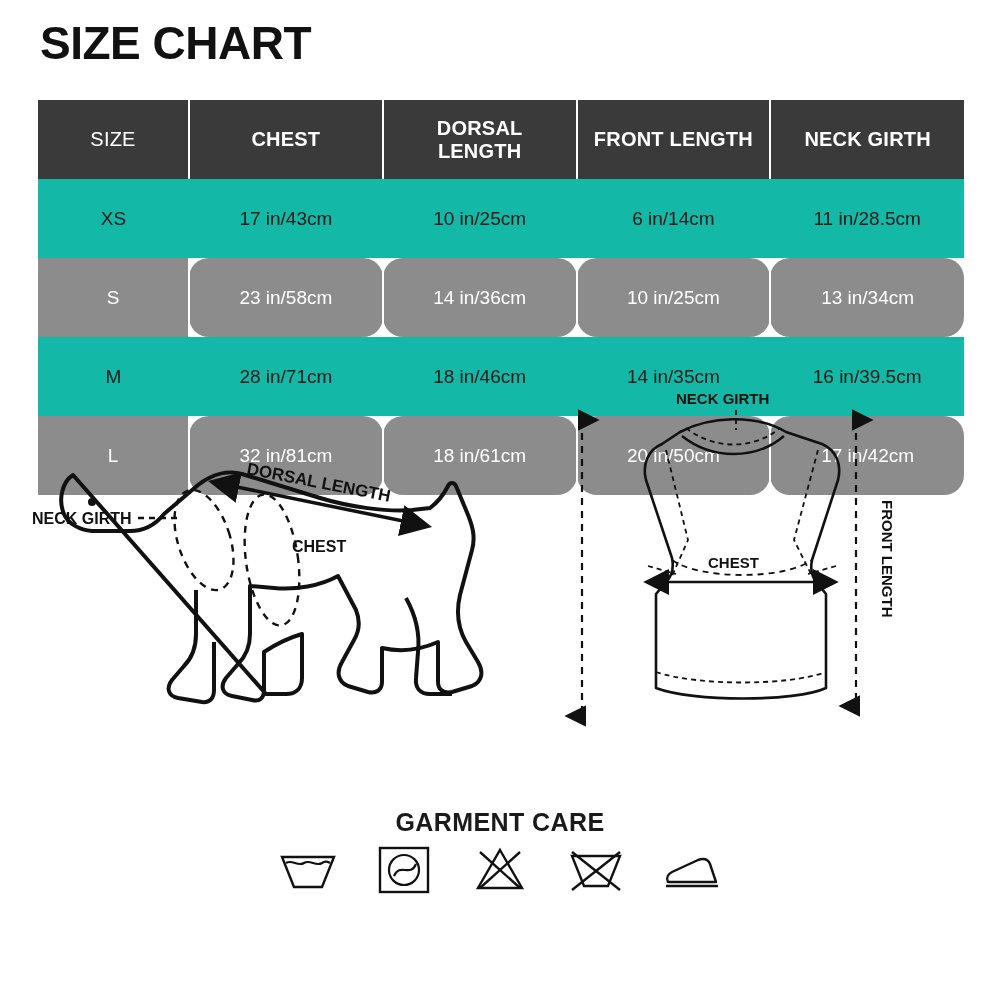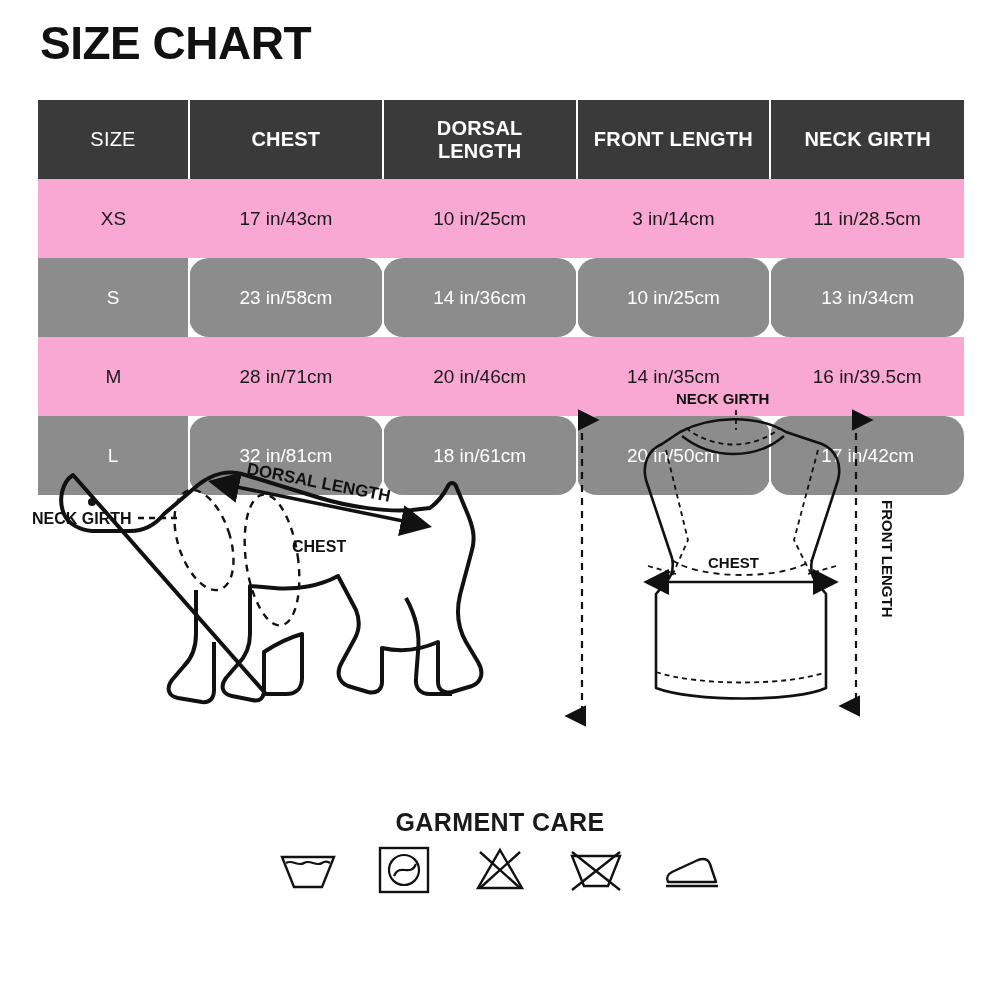--- a/index.html
+++ b/index.html
@@ -64,21 +64,21 @@
   }
   table.size-table tbody tr.shade td {
     background: #8c8c8c;
     color: #ffffff;
   }
   table.size-table tbody tr.shade td + td {
     border-left: 2px solid #ffffff;
     border-radius: 20px;
   }
   table.size-table tbody tr.plain td {
-    background: #f9a8d4;
+    background: #14b8a6;
     color: #1a1a1a;
   }
   table.size-table td.size-col,
   table.size-table th.size-col {
     width: 118px;
     font-weight: normal;
   }
   table.size-table tbody tr.shade td.size-col {
     font-weight: normal;
   }
@@ -167,34 +167,34 @@
           <th>DORSAL LENGTH</th>
           <th>FRONT LENGTH</th>
           <th>NECK GIRTH</th>
         </tr>
       </thead>
       <tbody>
         <tr class="plain">
           <td class="size-col">XS</td>
           <td>17 in/43cm</td>
           <td>10 in/25cm</td>
-          <td>3 in/14cm</td>
+          <td>6 in/14cm</td>
           <td>11 in/28.5cm</td>
         </tr>
         <tr class="shade">
           <td class="size-col">S</td>
           <td>23 in/58cm</td>
           <td>14 in/36cm</td>
           <td>10 in/25cm</td>
           <td>13 in/34cm</td>
         </tr>
         <tr class="plain">
           <td class="size-col">M</td>
           <td>28 in/71cm</td>
-          <td>20 in/46cm</td>
+          <td>18 in/46cm</td>
           <td>14 in/35cm</td>
           <td>16 in/39.5cm</td>
         </tr>
         <tr class="shade">
           <td class="size-col">L</td>
           <td>32 in/81cm</td>
           <td>18 in/61cm</td>
           <td>20 in/50cm</td>
           <td>17 in/42cm</td>
         </tr>

